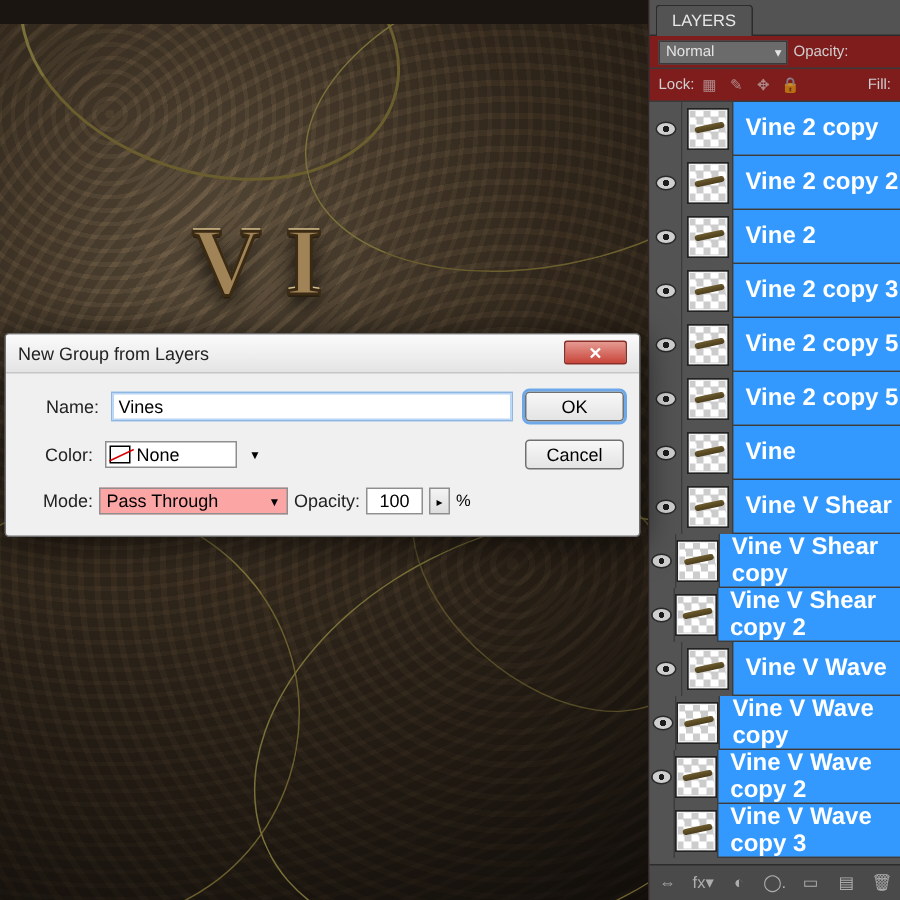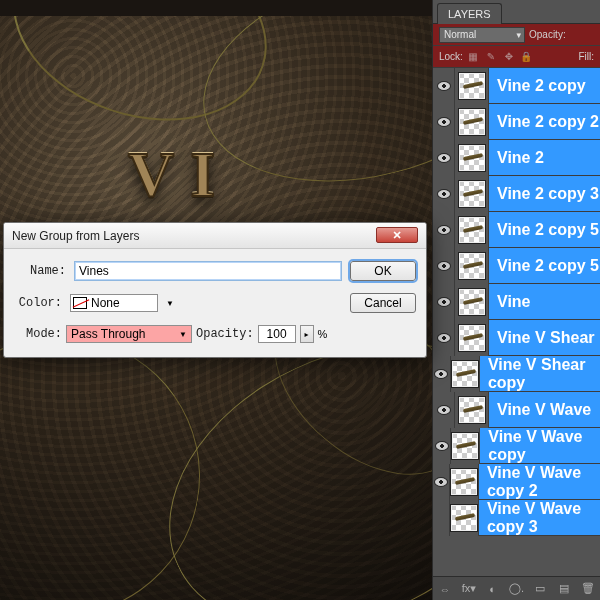--- a/index.html
+++ b/index.html
@@ -195,21 +195,21 @@
   }
   .dialog-body {
     padding: 12px 12px 14px 14px;
     display: grid;
     grid-template-columns: 48px 1fr 72px;
     grid-template-rows: auto auto auto;
     column-gap: 8px;
     row-gap: 12px;
     align-items: center;
   }
-  .dlabel { text-align: right; font-size: 12px; color: #222; font-family: Liberation Mono, monospace; }
+  .dlabel { text-align: right; font-size: 12px; color: #222; }
   .dinput {
     height: 20px;
     border: 1px solid #8fb7e0;
     background: #fff;
     font-size: 12px;
     padding: 0 4px;
     outline: 1px solid #b8d5f7;
     outline-offset: -2px;
   }
   .name-input { grid-column: 2 / 3; width: 268px; }
@@ -349,20 +349,29 @@
         </div>
         <div class="name-col">Vine V Shear copy</div>
       </div>
       <div class="layer-row">
         <div class="vis-col">
           <div class="eye"></div>
         </div>
         <div class="thumb-col">
           <div class="thumb"></div>
         </div>
+        <div class="name-col">Vine V Shear copy 2</div>
+      </div>
+      <div class="layer-row">
+        <div class="vis-col">
+          <div class="eye"></div>
+        </div>
+        <div class="thumb-col">
+          <div class="thumb"></div>
+        </div>
         <div class="name-col">Vine V Wave</div>
       </div>
       <div class="layer-row">
         <div class="vis-col">
           <div class="eye"></div>
         </div>
         <div class="thumb-col">
           <div class="thumb"></div>
         </div>
         <div class="name-col">Vine V Wave copy</div>

